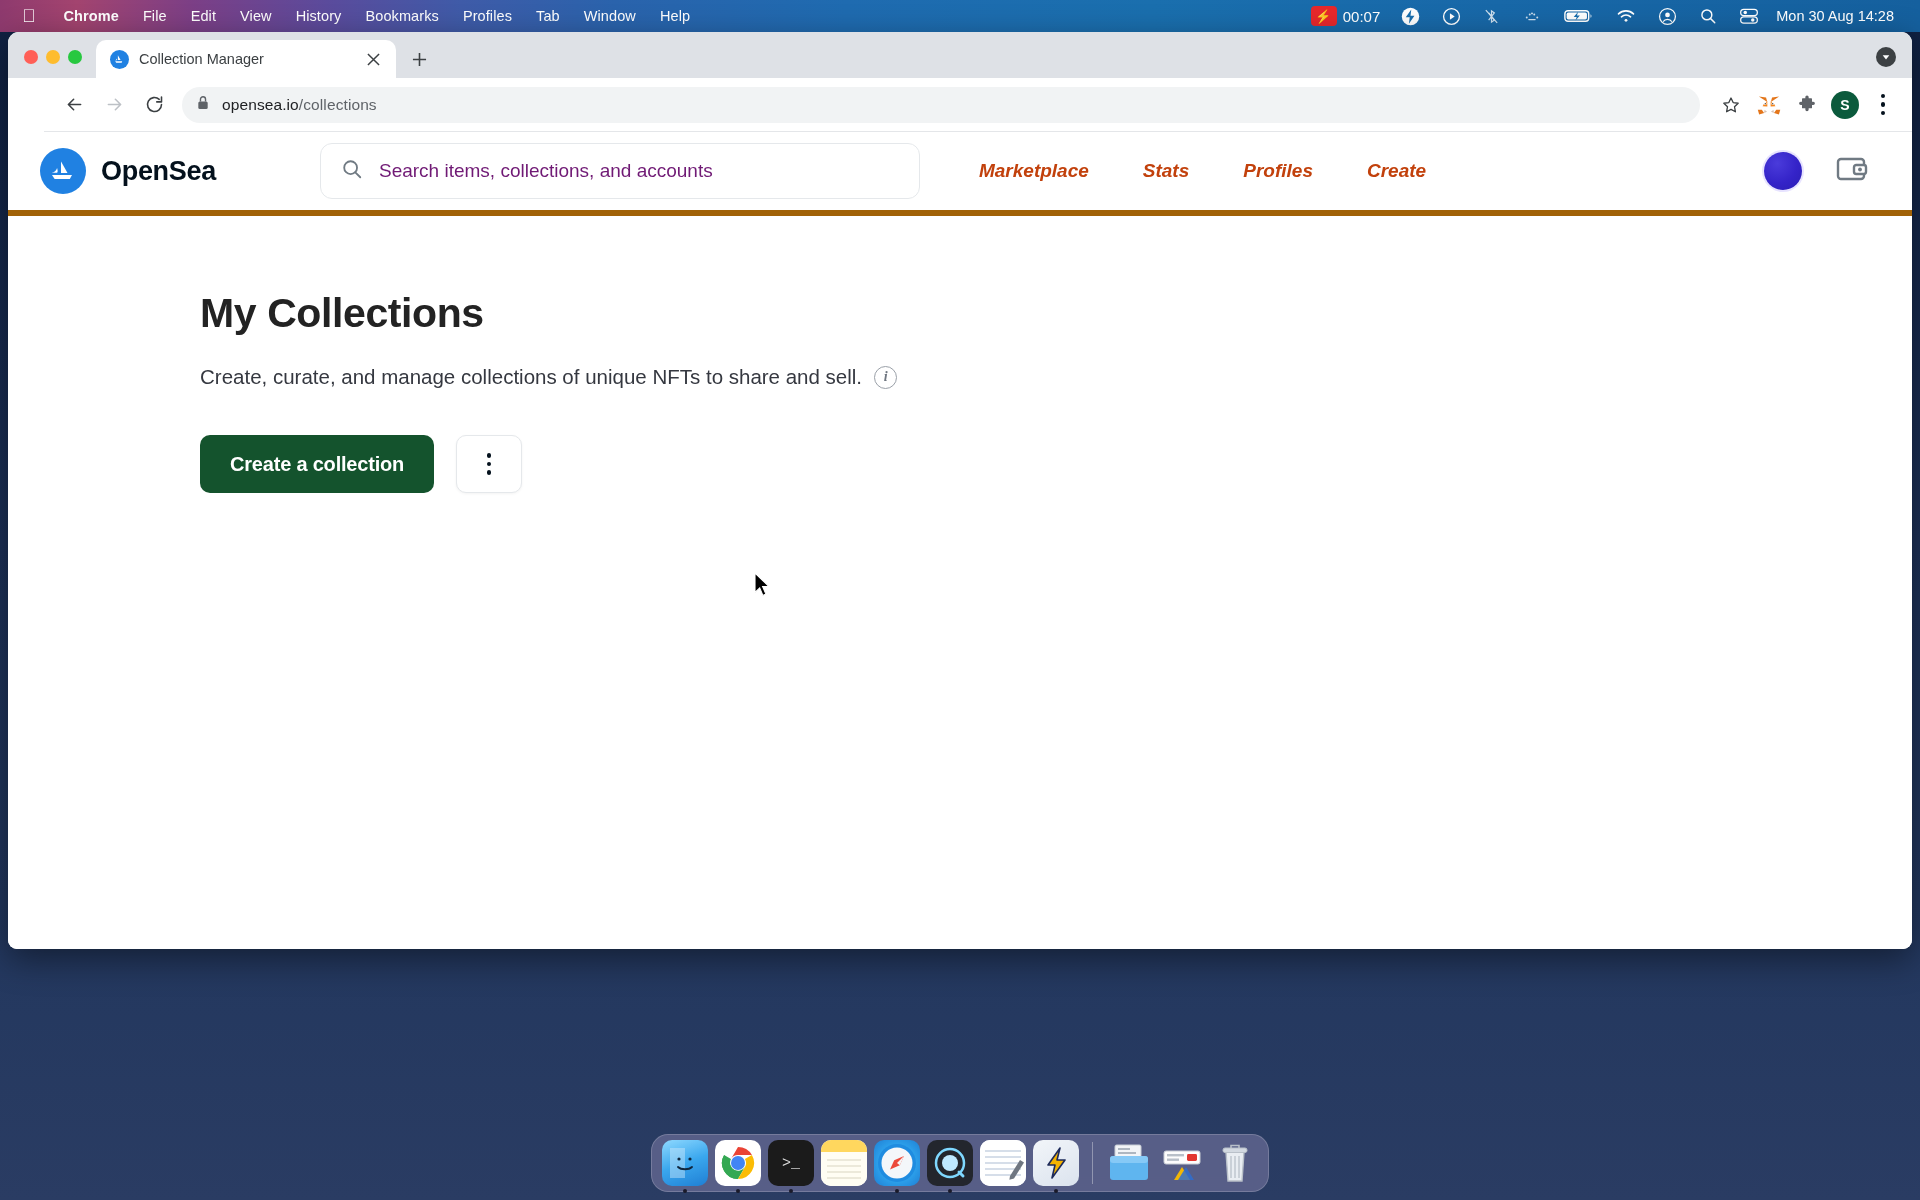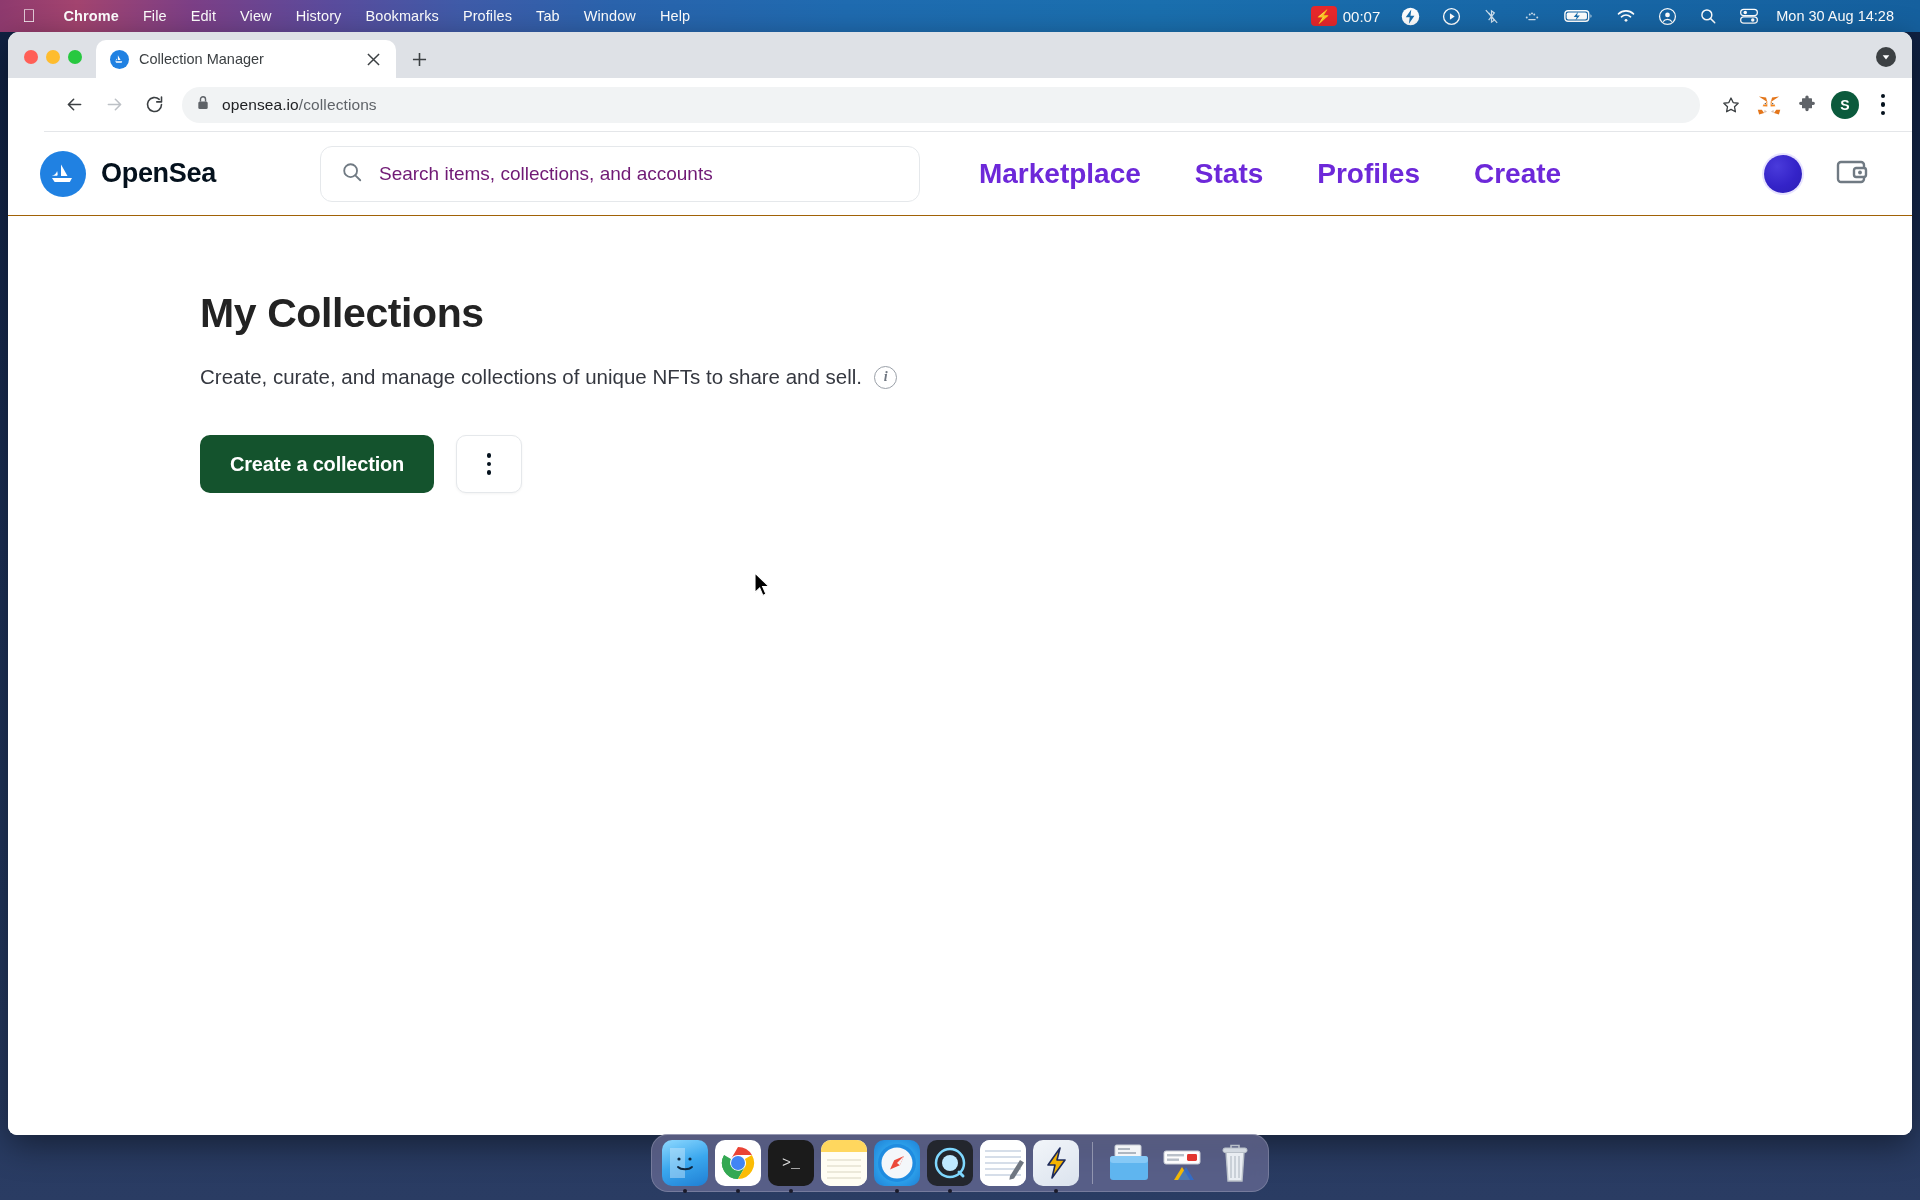--- a/index.html
+++ b/index.html
@@ -49,21 +49,21 @@
   .rec-chip {
     background:#e8282c; border-radius:4px; width:26px; height:20px;
     display:flex; align-items:center; justify-content:center;
     color:#fff; font-size:13px; font-weight:bold;
   }
   .clock { font-size: 14.5px; padding-left: 6px; white-space: nowrap; }
 
   
   #window {
     position: absolute; top: 32px; left: 8px;
-    width: 1904px; height: 1103px;
+    width: 1904px; height: 917px;
     border-radius: 11px 11px 9px 9px;
     overflow: hidden;
     background: #fff;
     box-shadow: 0 10px 34px rgba(0,0,0,.45);
   }
 
   
   #tabstrip {
     height: 46px; background: #dee1e6;
     display: flex; align-items: flex-end; position: relative;
@@ -131,43 +131,43 @@
   .avatar-s {
     width: 28px; height: 28px; border-radius: 50%;
     background: #0b5a3c; color:#fff; font-size:14px; font-weight:bold;
     display:flex; align-items:center; justify-content:center;
   }
 
   
   #page { background: #fff; height: 1003px; position: relative; overflow: hidden; }
 
   #os-header {
-    height: 84px; border-bottom: 1px solid #a16207;
+    height: 84px; border-bottom: 6px solid #a16207;
     display: flex; align-items: center; padding: 0 30px 0 32px;
     background: #fff;
   }
   #os-logo { display: flex; align-items: center; gap: 15px; flex: 0 0 auto; }
   .os-mark {
     width: 46px; height: 46px; border-radius: 50%;
     background: #2081e2; display:flex; align-items:center; justify-content:center;
   }
   .os-name { font-size: 27px; font-weight: bold; color: #04111d; letter-spacing:-.3px; }
 
   #os-search {
     width: 600px; height: 56px; margin-left: 104px;
     border: 1px solid #e5e8eb; border-radius: 12px;
     display: flex; align-items: center; padding: 0 20px; gap: 16px;
     background: #fff;
   }
   .os-search-ph { font-size: 19px; color: #701a75; }
 
   #os-nav { display: flex; align-items: center; gap: 0; margin-left: 32px; }
   .os-nav-link {
-    font-size: 28px; font-weight: bold; color: #6d28d9;
-    padding: 0 27px; white-space: nowrap;
+    font-size: 19px; font-weight: bold; color: #c2410c;
+    padding: 0 27px; white-space: nowrap; font-style: italic;
   }
   #os-actions { margin-left: auto; display: flex; align-items: center; gap: 34px; padding-right: 14px;}
   .os-avatar {
     width: 38px; height: 38px; border-radius: 50%;
     background: radial-gradient(circle at 35% 30%, #4a3bdb 0%, #3423c8 55%, #2b1eb4 100%);
     box-shadow: 0 0 0 2px rgba(120,100,255,.18);
   }
 
   #content { padding: 74px 0 0 192px; }
   #title {

